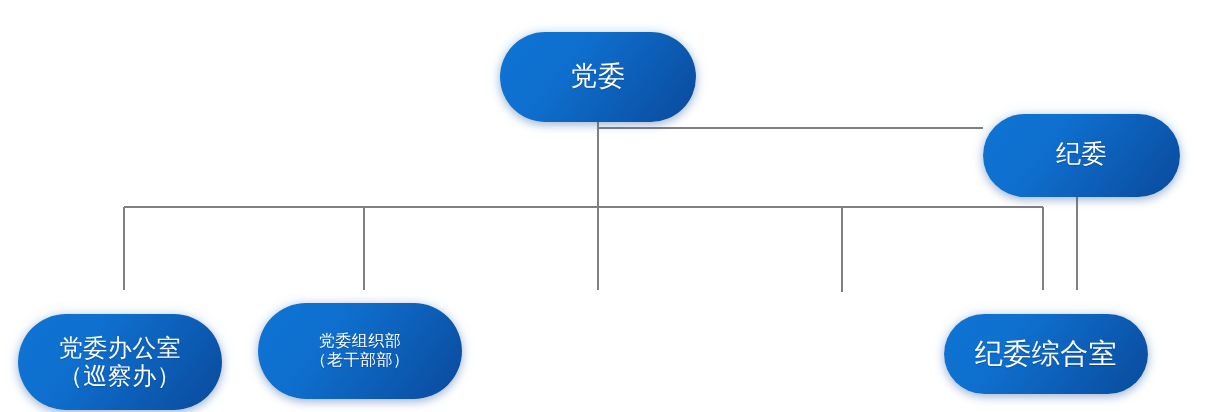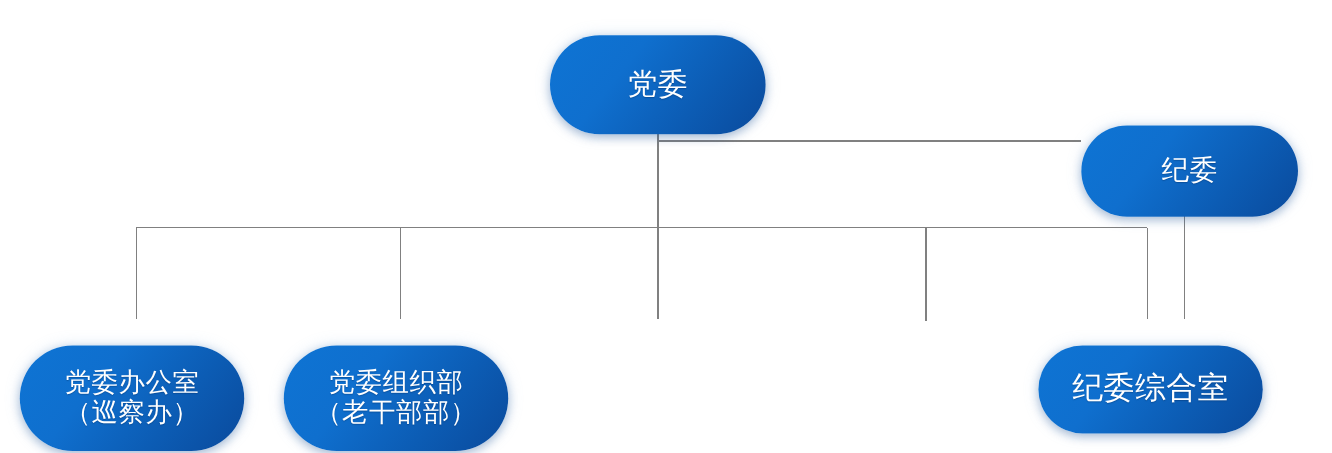--- a/index.html
+++ b/index.html
@@ -51,30 +51,31 @@
   
   #node-dangwei {
     left: 500px;  top: 8px;   width: 196px; height: 90px;
     border-radius: 46px;
     font-size: 27px;
   }
   #node-jiwei {
     left: 983px;  top: 90px;  width: 197px; height: 83px;
     border-radius: 42px;
     font-size: 25px;
+    font-family: Liberation Mono, monospace;
   }
   #node-bgs {
     left: 18px;   top: 290px; width: 204px; height: 96px;
     border-radius: 50px;
     font-size: 24px;
   }
   #node-zzb {
-    left: 258px;  top: 290px; width: 204px; height: 96px;
+    left: 258px;  top: 279px; width: 204px; height: 96px;
     border-radius: 50px;
-    font-size: 24px;
+    font-size: 16px;
   }
   #node-xcb {
     left: 498px;  top: 290px; width: 204px; height: 96px;
     border-radius: 50px;
     font-size: 24px;
   }
   #node-gh {
     left: 748px;  top: 292px; width: 192px; height: 92px;
     border-radius: 46px;
     font-size: 25px;

